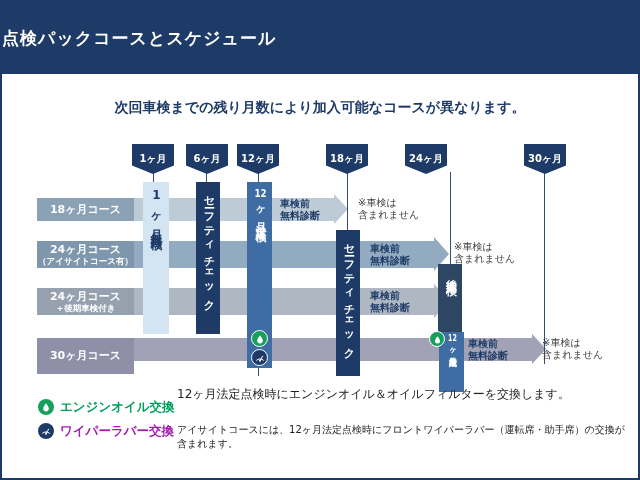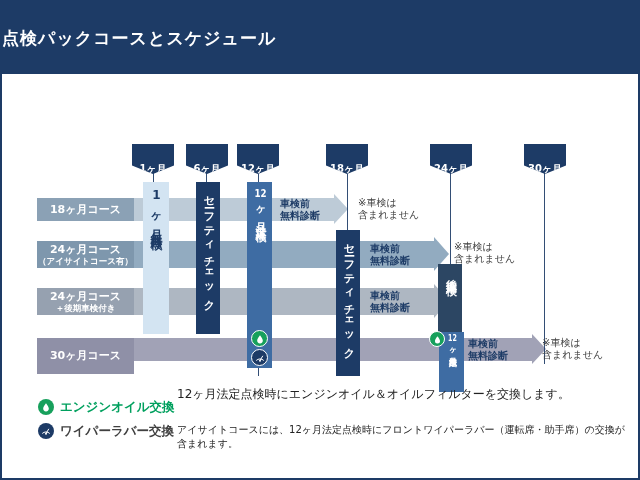--- a/index.html
+++ b/index.html
@@ -5,22 +5,22 @@
   *{margin:0;padding:0;box-sizing:border-box}
   html,body{width:640px;height:480px}
   body{font-family:"DejaVu Sans","Liberation Sans",sans-serif;background:#fff}
   .frame{position:relative;width:640px;height:480px;background:#fff;border:2px solid #1d3b66;overflow:hidden}
 
   .header{position:absolute;top:0;left:0;width:100%;height:72px;background:#1d3b66;display:flex;align-items:center;justify-content:flex-start;z-index:6}
   .header h1{color:#fff;font-size:17px;font-weight:bold;letter-spacing:1px}
 
   .subtitle{position:absolute;top:97px;left:0;width:100%;text-align:center;color:#1d3b66;font-size:14px;font-weight:bold;z-index:6}
 
-  .badge{position:absolute;top:142px;width:42px;height:30px;background:#1d3b66;color:#fff;font-size:10px;font-weight:bold;text-align:center;padding-top:18px;clip-path:polygon(0 0,100% 0,100% 72%,50% 100%,0 72%);z-index:5}
-  .b1{left:130px}.b2{left:184px}.b3{left:235px}.b4{left:324px}.b5{left:428px}.b6{left:522px}
+  .badge{position:absolute;top:142px;width:42px;height:30px;background:#1d3b66;color:#fff;font-size:10px;font-weight:bold;text-align:center;padding-top:8px;clip-path:polygon(0 0,100% 0,100% 72%,50% 100%,0 72%);z-index:5}
+  .b1{left:130px}.b2{left:184px}.b3{left:235px}.b4{left:324px}.b5{left:403px}.b6{left:522px}
 
   .vline{position:absolute;top:170px;width:1px;background:#1d3b66;opacity:.9;z-index:2}
   .l1{left:151px;height:162px}.l2{left:204px;height:162px}.l3{left:256px;height:204px}
   .l4{left:345px;height:204px}.l5{left:448px;height:220px}.l6{left:542px;height:192px}
 
   .row-label{position:absolute;left:35px;width:97px;color:#fff;font-weight:bold;display:flex;flex-direction:column;align-items:center;justify-content:center;text-align:center;z-index:1}
   .row-label .main{font-size:11px;line-height:12px}
   .row-label .sub{font-size:8.5px;line-height:10px}
   .row-bar{position:absolute;z-index:1}
   .arrow{position:absolute;width:0;height:0;border-style:solid;border-right:none;z-index:1}
@@ -65,33 +65,34 @@
   .green{background:#17a05c}
   .navy{background:#1d3b66}
   .ic-oil-a{left:249px;top:328px;width:17px;height:17px}
   .ic-wipe-a{left:249px;top:347px;width:17px;height:17px}
   .ic-oil-b{left:427px;top:329px;width:16px;height:16px}
 
   .legend-item{position:absolute;z-index:6}
   .lg-ic1{left:36px;top:397px;width:16px;height:16px}
   .lg-ic2{left:36px;top:421px;width:16px;height:16px}
   .lg-t1{left:58px;top:397px;font-size:12.5px;font-weight:bold;color:#00a05e}
-  .lg-t2{left:58px;top:421px;font-size:12.5px;font-weight:bold;color:#404040}
+  .lg-t2{left:58px;top:421px;font-size:12.5px;font-weight:bold;color:#a21caf}
   .lg-d1{left:175px;top:384px;font-size:12px;color:#222}
   .lg-d2{left:175px;top:421px;font-size:10px;color:#222;white-space:pre-line;line-height:14px}
 </style>
 </head>
 <body>
 
 <div class="frame">
 
   <div class="header">
     <h1>点検パックコースとスケジュール</h1>
   </div>
 
+  <div class="subtitle">次回車検までの残り月数により加入可能なコースが異なります。</div>
 
   <div class="badge b1">1ヶ月</div>
   <div class="badge b2">6ヶ月</div>
   <div class="badge b3">12ヶ月</div>
   <div class="badge b4">18ヶ月</div>
   <div class="badge b5">24ヶ月</div>
   <div class="badge b6">30ヶ月</div>
 
   <div class="vline l1"></div>
   <div class="vline l2"></div>

